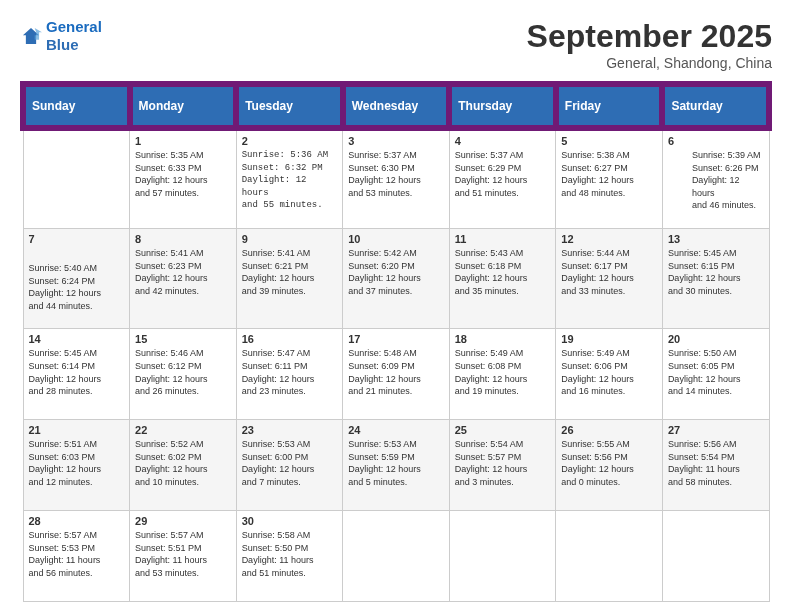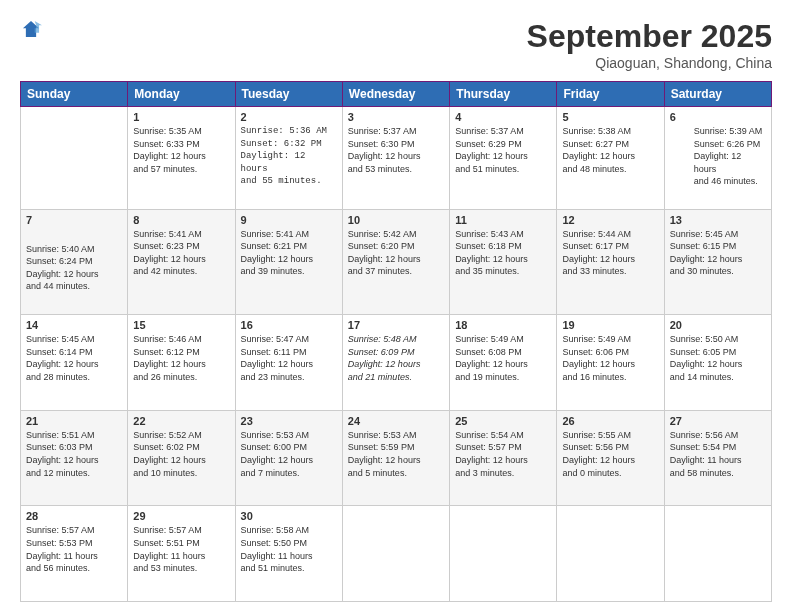--- a/index.html
+++ b/index.html
@@ -57,23 +57,23 @@
       flex: 1;
       border: 1px solid #ccc;
       border-collapse: collapse;
       width: 100%;
       table-layout: fixed;
     }
     .calendar th {
       background-color: #2e6db4;
       color: #fff;
       text-align: left;
-      padding: 5px 6px;
+      padding: 12px 6px;
       font-size: 12px;
-      border: 1px solid #701a75;
+      border: 6px solid #701a75;
     }
     .calendar td {
       vertical-align: top;
       padding: 4px 5px;
       font-size: 9.5px;
       color: #333;
       border: 1px solid #ccc;
       height: 80px;
     }
     .day-num {
@@ -97,24 +97,28 @@
 </head>
 <body>
 
 <div class="page">
   <div class="header">
     <div class="logo">
       <svg class="logo-icon" viewBox="0 0 30 30">
         <polygon points="15,4 26,14 22,14 22,26 8,26 8,14 4,14" fill="#2e6db4"></polygon>
         <polygon points="20,4 30,10 26,10 26,20 20,20 20,14 22,14 22,10" fill="#5ba3d9" opacity="0.7"></polygon>
       </svg>
+      <div class="logo-text">
+        <div><span>General</span></div>
+        <div><span style="color:#2e6db4;">Blue</span></div>
+      </div>
     </div>
     <div class="title-block">
       <div class="month-title">September 2025</div>
-      <div class="subtitle">Qiaoguan, Shandong, China</div>
+      <div class="subtitle">General, Shandong, China</div>
     </div>
   </div>
 
   <table class="calendar">
     <thead>
       <tr>
       <th>Sunday</th>
           <th>Monday</th>
           <th>Tuesday</th>
           <th>Wednesday</th>
@@ -237,21 +241,21 @@
           </td>
           <td>
             <span class="day-num">16</span>
             <div class="cell-info" style="white-space: pre-line;">Sunrise: 5:47 AM
 Sunset: 6:11 PM
 Daylight: 12 hours
 and 23 minutes.</div>
           </td>
           <td>
             <span class="day-num">17</span>
-            <div class="cell-info" style="white-space: pre-line; font-style: italic;">Sunrise: 5:48 AM
+            <div class="cell-info" style="white-space: pre-line;">Sunrise: 5:48 AM
 Sunset: 6:09 PM
 Daylight: 12 hours
 and 21 minutes.</div>
           </td>
           <td>
             <span class="day-num">18</span>
             <div class="cell-info" style="white-space: pre-line;">Sunrise: 5:49 AM
 Sunset: 6:08 PM
 Daylight: 12 hours
 and 19 minutes.</div>

